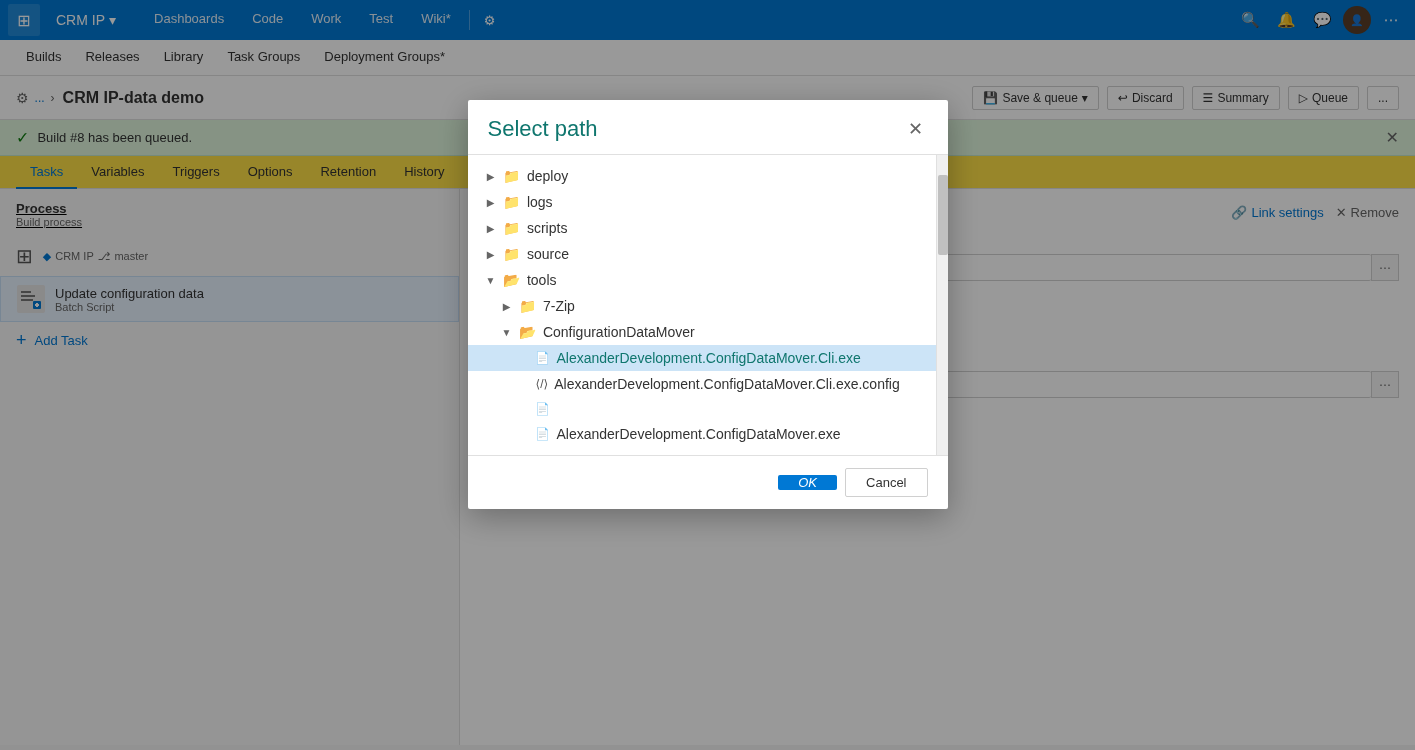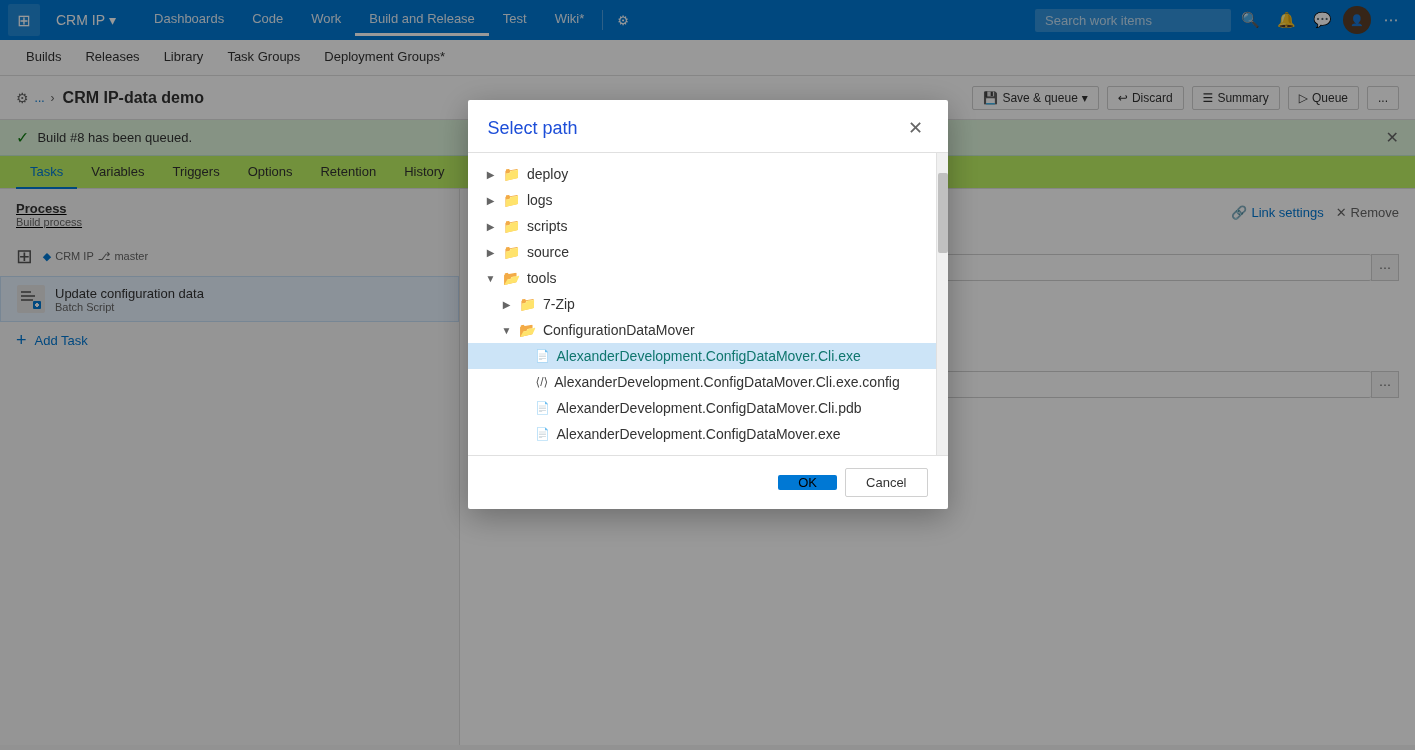--- a/index.html
+++ b/index.html
@@ -128,21 +128,21 @@
       display: flex; align-items: center; gap: 8px;
       color: #333; font-size: 13px;
     }
     .notification-banner .close-btn {
       margin-left: auto; cursor: pointer; font-size: 16px; color: #666;
     }
     .notification-banner .check-icon { color: #107c10; font-size: 16px; }
 
     
     .tab-bar {
-      background: #bef264;
+      background: #fde047;
       display: flex;
       align-items: center;
       border-bottom: 1px solid #e0e0e0;
       padding: 0 16px;
     }
     .tab-bar .tab {
       padding: 8px 14px;
       font-size: 13px; color: #333;
       cursor: pointer;
       border-bottom: 2px solid transparent;
@@ -247,21 +247,21 @@
       border-radius: 2px;
       box-shadow: 0 8px 32px rgba(0,0,0,0.3);
       display: flex; flex-direction: column;
       max-height: 520px;
     }
     .modal-header {
       padding: 16px 20px 12px;
       display: flex; align-items: center; justify-content: space-between;
       border-bottom: 1px solid #e0e0e0;
     }
-    .modal-title { font-size: 18px; font-weight: 400; color: #1d4ed8; }
+    .modal-title { font-size: 22px; font-weight: 400; color: #0f766e; }
     .modal-close {
       cursor: pointer; font-size: 18px; color: #666;
       width: 24px; height: 24px;
       display: flex; align-items: center; justify-content: center;
     }
     .modal-body {
       flex: 1; overflow: hidden;
       display: flex;
     }
     .tree-container {
@@ -297,24 +297,25 @@
       border-radius: 2px;
     }
 
     .modal-footer {
       padding: 12px 20px;
       border-top: 1px solid #e0e0e0;
       display: flex; align-items: center; justify-content: flex-end;
       gap: 8px;
     }
     .btn-ok {
-      background: #0078d4; color: #000000;
+      background: #0078d4; color: #ffffff;
       border: none; padding: 0 20px;
       font-size: 13px; cursor: pointer;
       border-radius: 2px;
+      font-style: italic;
     }
     .btn-cancel {
       background: white; color: #333;
       border: 1px solid #d0d0d0; padding: 6px 20px;
       font-size: 13px; cursor: pointer;
       border-radius: 2px;
     }
     .wf-label { font-size: 12px; color: #333; margin-bottom: 4px; display: flex; align-items: center; gap: 4px; }
     .info-icon { width: 14px; height: 14px; border-radius: 50%; border: 1px solid #0078d4; display: inline-flex; align-items: center; justify-content: center; font-size: 9px; color: #0078d4; cursor: pointer; }
     .fail-checkbox { display: flex; align-items: center; gap: 6px; margin-top: 12px; font-size: 13px; }
@@ -328,30 +329,28 @@
     <span>⊞</span>
   </div>
   <div class="project-selector">
     <span>CRM IP</span>
     <span>▾</span>
   </div>
   <nav class="nav-items">
     <div class="nav-item">Dashboards</div>
     <div class="nav-item">Code</div>
     <div class="nav-item">Work</div>
-    <div class="nav-item active">Build and Release</div>
     <div class="nav-item">Test</div>
     <div class="nav-item">Wiki*</div>
   </nav>
   <div class="separator"></div>
   <div class="settings-icon">
     <span>⚙</span>
   </div>
   <div class="right-icons">
-    <input type="text" class="search-bar" placeholder="Search work items" style="">
     <div class="right-icon">🔍</div>
     <div class="right-icon">🔔</div>
     <div class="right-icon">💬</div>
     <div class="avatar">👤</div>
     <div class="right-icon">⋯</div>
   </div>
 </div>
 
 <div class="sub-nav">
   <div class="sub-nav-item">Builds</div>
@@ -549,21 +548,20 @@
 
         <div class="tree-item indent-2">
           <span class="tree-toggle" style="visibility:hidden;"></span>
           <span class="tree-file-icon" style="color:#555;">⟨/⟩</span>
           <span class="tree-label">AlexanderDevelopment.ConfigDataMover.Cli.exe.config</span>
         </div>
 
         <div class="tree-item indent-2">
           <span class="tree-toggle" style="visibility:hidden;"></span>
           <span class="tree-file-icon" style="color:#0078d4;">📄</span>
-          <span class="tree-label">AlexanderDevelopment.ConfigDataMover.Cli.pdb</span>
         </div>
 
         <div class="tree-item indent-2">
           <span class="tree-toggle" style="visibility:hidden;"></span>
           <span class="tree-file-icon" style="color:#0078d4;">📄</span>
           <span class="tree-label">AlexanderDevelopment.ConfigDataMover.exe</span>
         </div>
       </div>
       <div class="scrollbar-area">
         <div class="scrollbar-thumb"></div>

